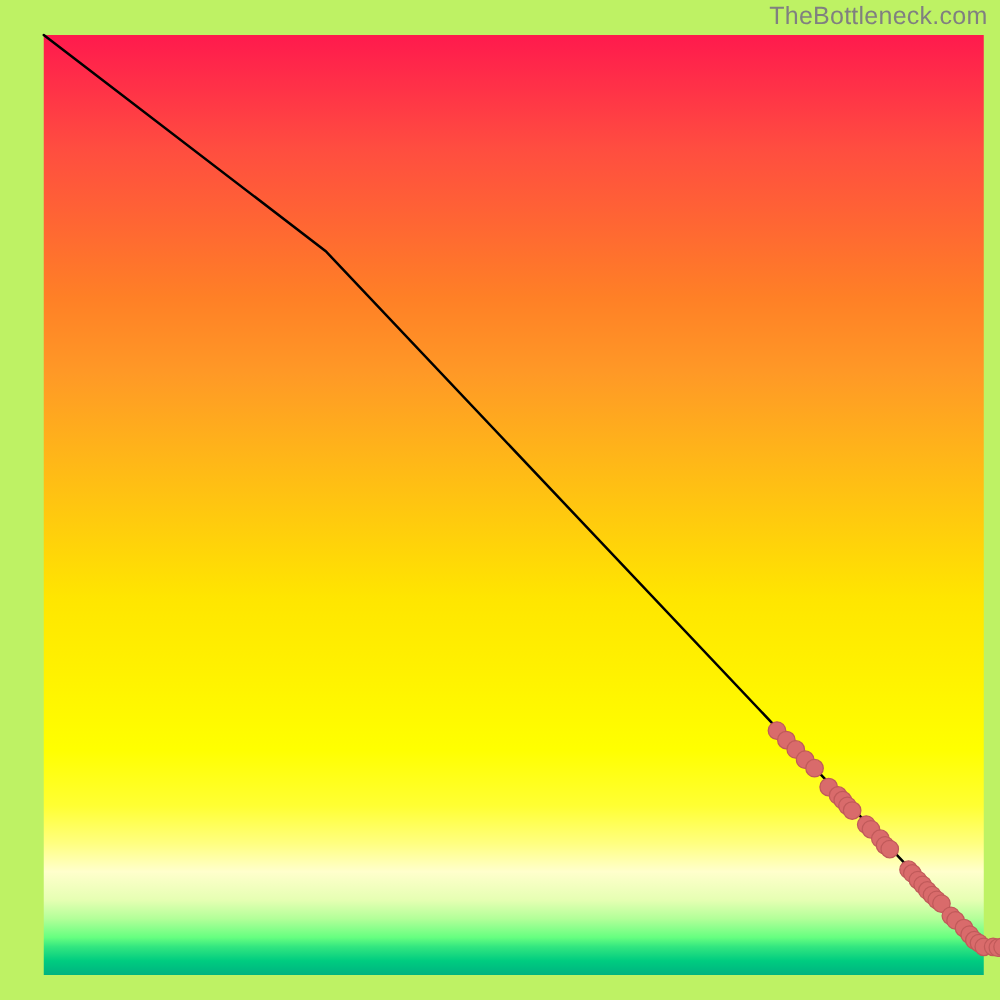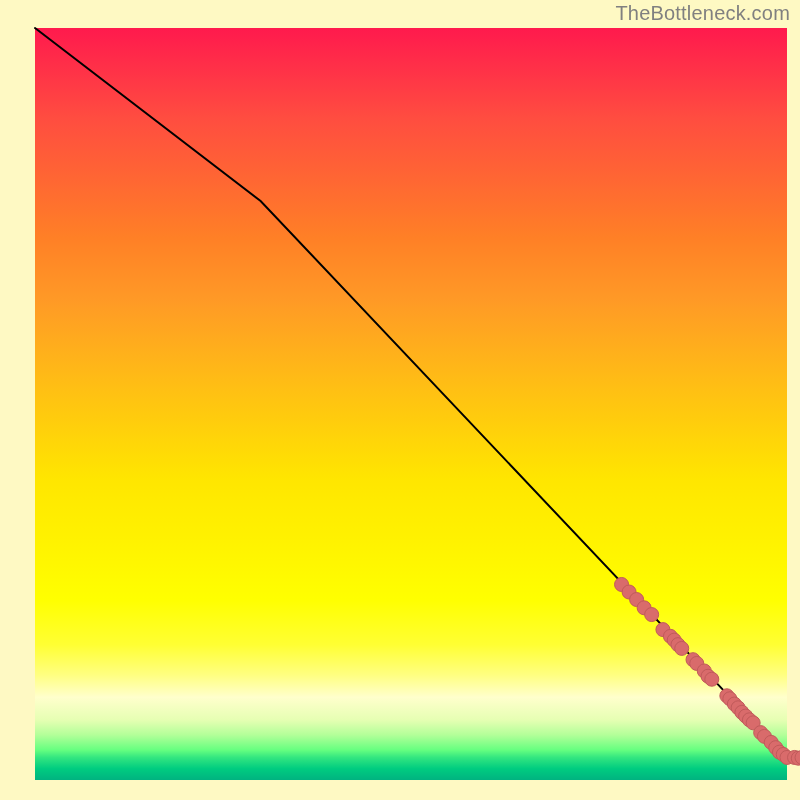--- a/index.html
+++ b/index.html
@@ -8,21 +8,21 @@
     width: 800px;
     height: 800px;
     background: #000;
     font-family: Arial, Helvetica, sans-serif;
     overflow: hidden;
   }
   .wrap {
     position: relative;
     width: 800px;
     height: 800px;
-    background: #fef9c3;
+    background: #bef264;
   }
   .attribution {
     position: absolute;
     top: 2px;
     right: 10px;
     color: #808080;
     font-size: 20px;
     font-weight: 500;
     letter-spacing: 0.2px;
   }

